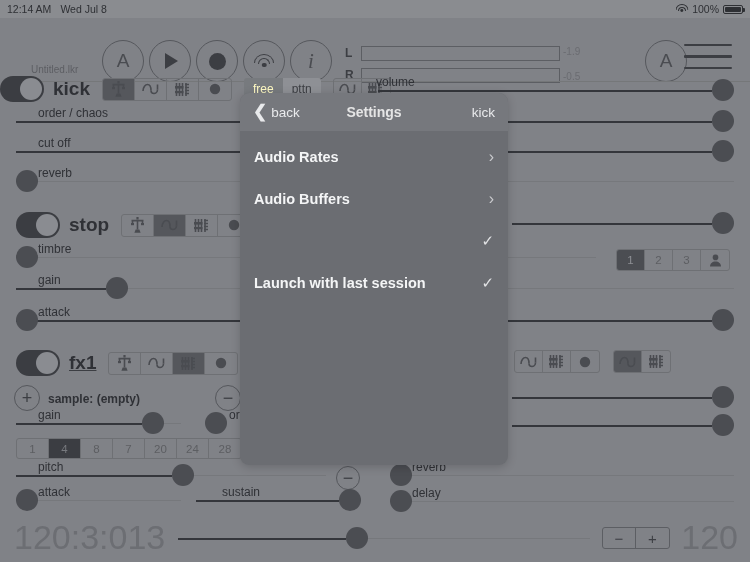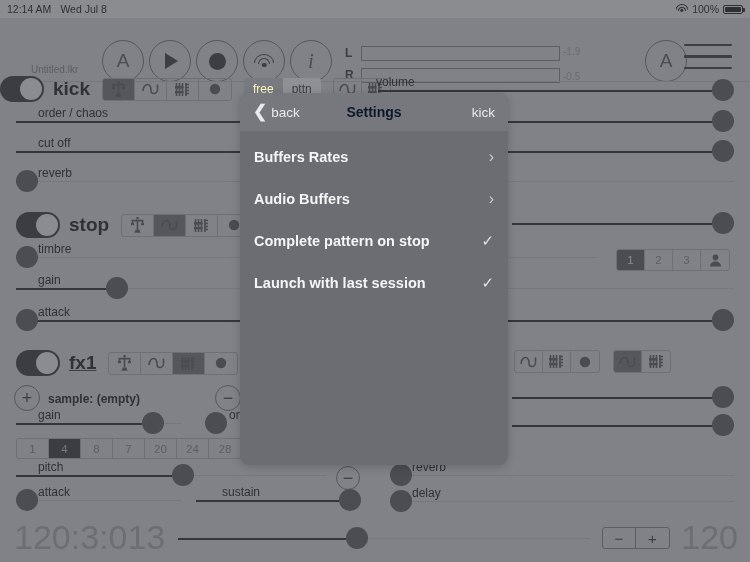--- a/index.html
+++ b/index.html
@@ -106,21 +106,21 @@
 
   
   #modal{
     position:absolute; left:240px; top:93px; width:268px; height:372px;
     background:#6b6d72; border-radius:9px; overflow:hidden;
     box-shadow:0 2px 10px rgba(0,0,0,.18);
   }
   #modal .mhead{ height:38px; background:#76787d; display:flex; align-items:center; padding:0 13px; position:relative;}
   #modal .mhead .mback{ font-size:13.5px; color:#e9eaec; display:flex;align-items:center;gap:4px;}
   #modal .mhead .chev-l{ font-size:17px; font-weight:bold; line-height:1; margin-top:-2px;}
-  #modal .mhead .mtitle{ position:absolute; left:0; right:0; text-align:center; font-size:14px; font-weight:bold; color:#0f172a; pointer-events:none;}
+  #modal .mhead .mtitle{ position:absolute; left:0; right:0; text-align:center; font-size:14px; font-weight:bold; color:#e5e5e5; pointer-events:none;}
   #modal .mhead .mclose{ margin-left:auto; font-size:13.5px; color:#e9eaec;}
   #modal .mitem{ height:32px; display:flex; align-items:center; padding:0 14px; margin-top:10px;}
   #modal .mitem .mlbl{ font-size:14.5px; font-weight:bold; color:#f4f5f6;}
   #modal .mitem .mright{ margin-left:auto; color:#e3e4e6; font-size:15px;}
   #modal .mitem .chev-r{ font-size:16px; color:#c9cacd;}
 </style>
 </head>
 <body>
 
 <div id="statusbar">
@@ -516,28 +516,27 @@
   <div class="mhead">
     <span class="mback">
       <span class="chev-l">❮</span>
       <span>back</span>
     </span>
     <span class="mtitle">Settings</span>
     <span class="mclose">kick</span>
   </div>
 
   <div class="mitem">
-    <span class="mlbl">Buffers Rates</span>
+    <span class="mlbl">Audio Rates</span>
     <span class="mright chev-r">›</span>
   </div>
   <div class="mitem">
     <span class="mlbl">Audio Buffers</span>
     <span class="mright chev-r">›</span>
   </div>
   <div class="mitem">
-    <span class="mlbl">Complete pattern on stop</span>
     <span class="mright">✓</span>
   </div>
   <div class="mitem">
     <span class="mlbl">Launch with last session</span>
     <span class="mright">✓</span>
   </div>
 </div>
 
 </body></html>

